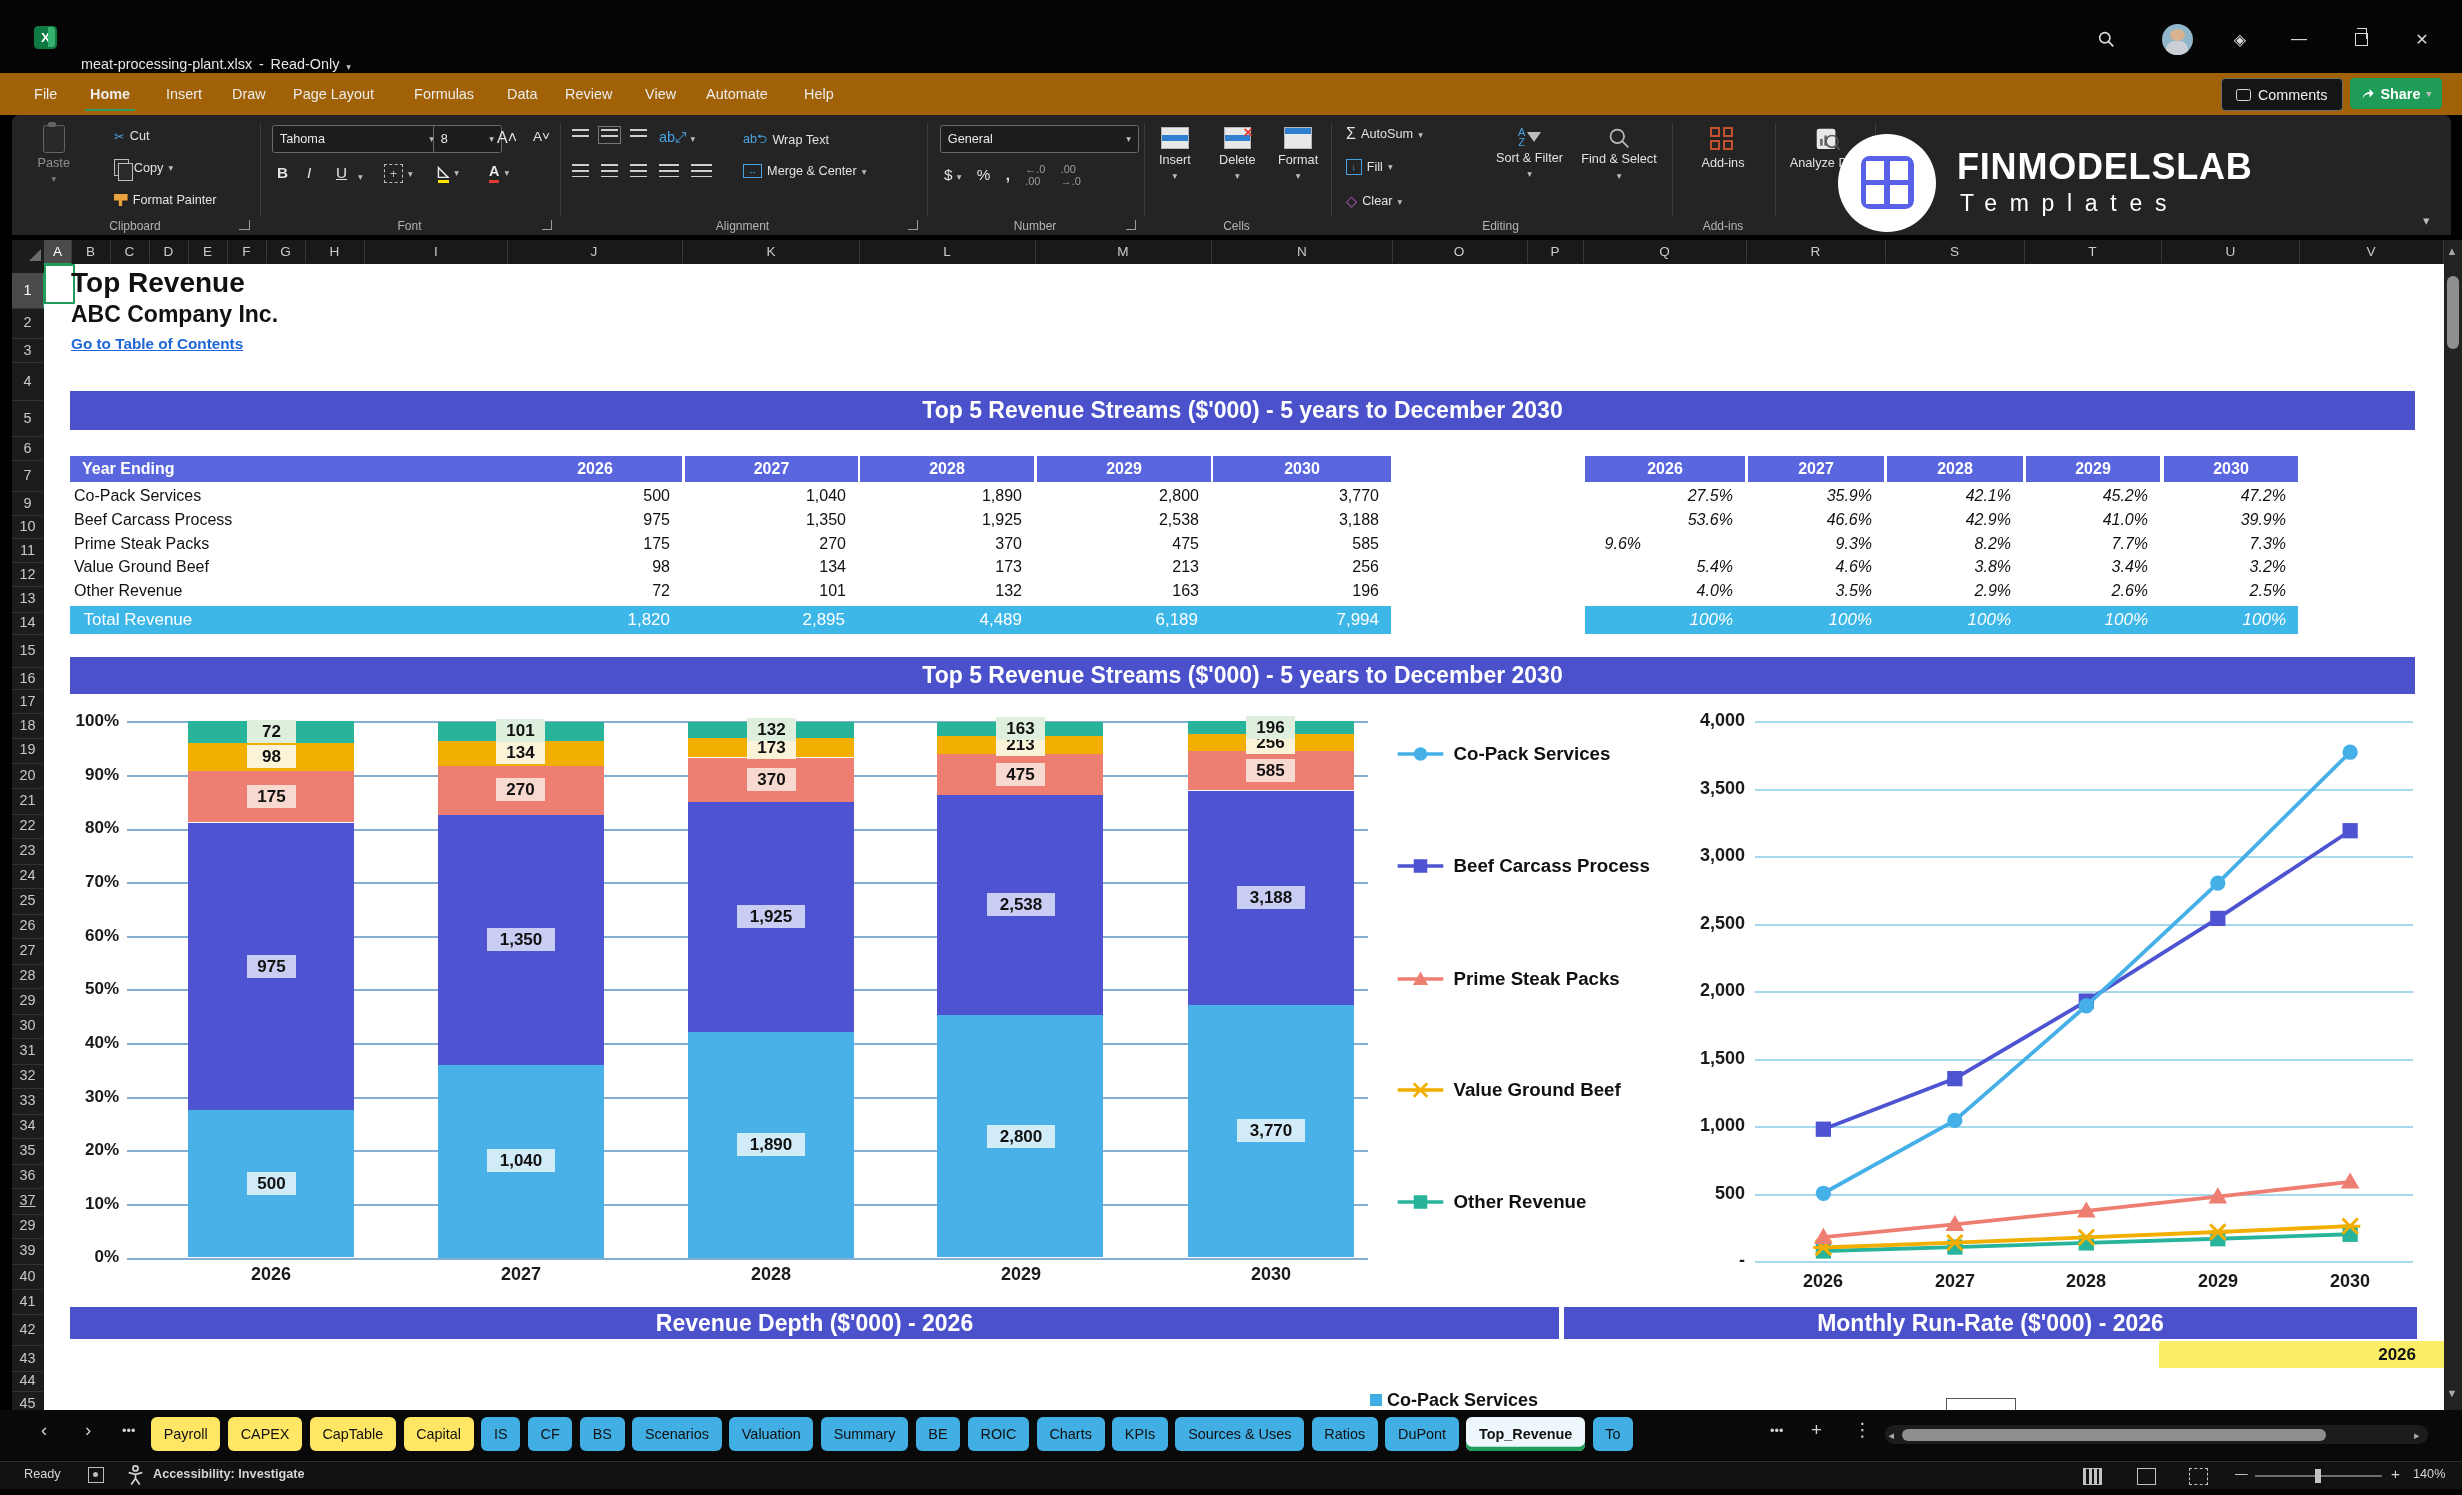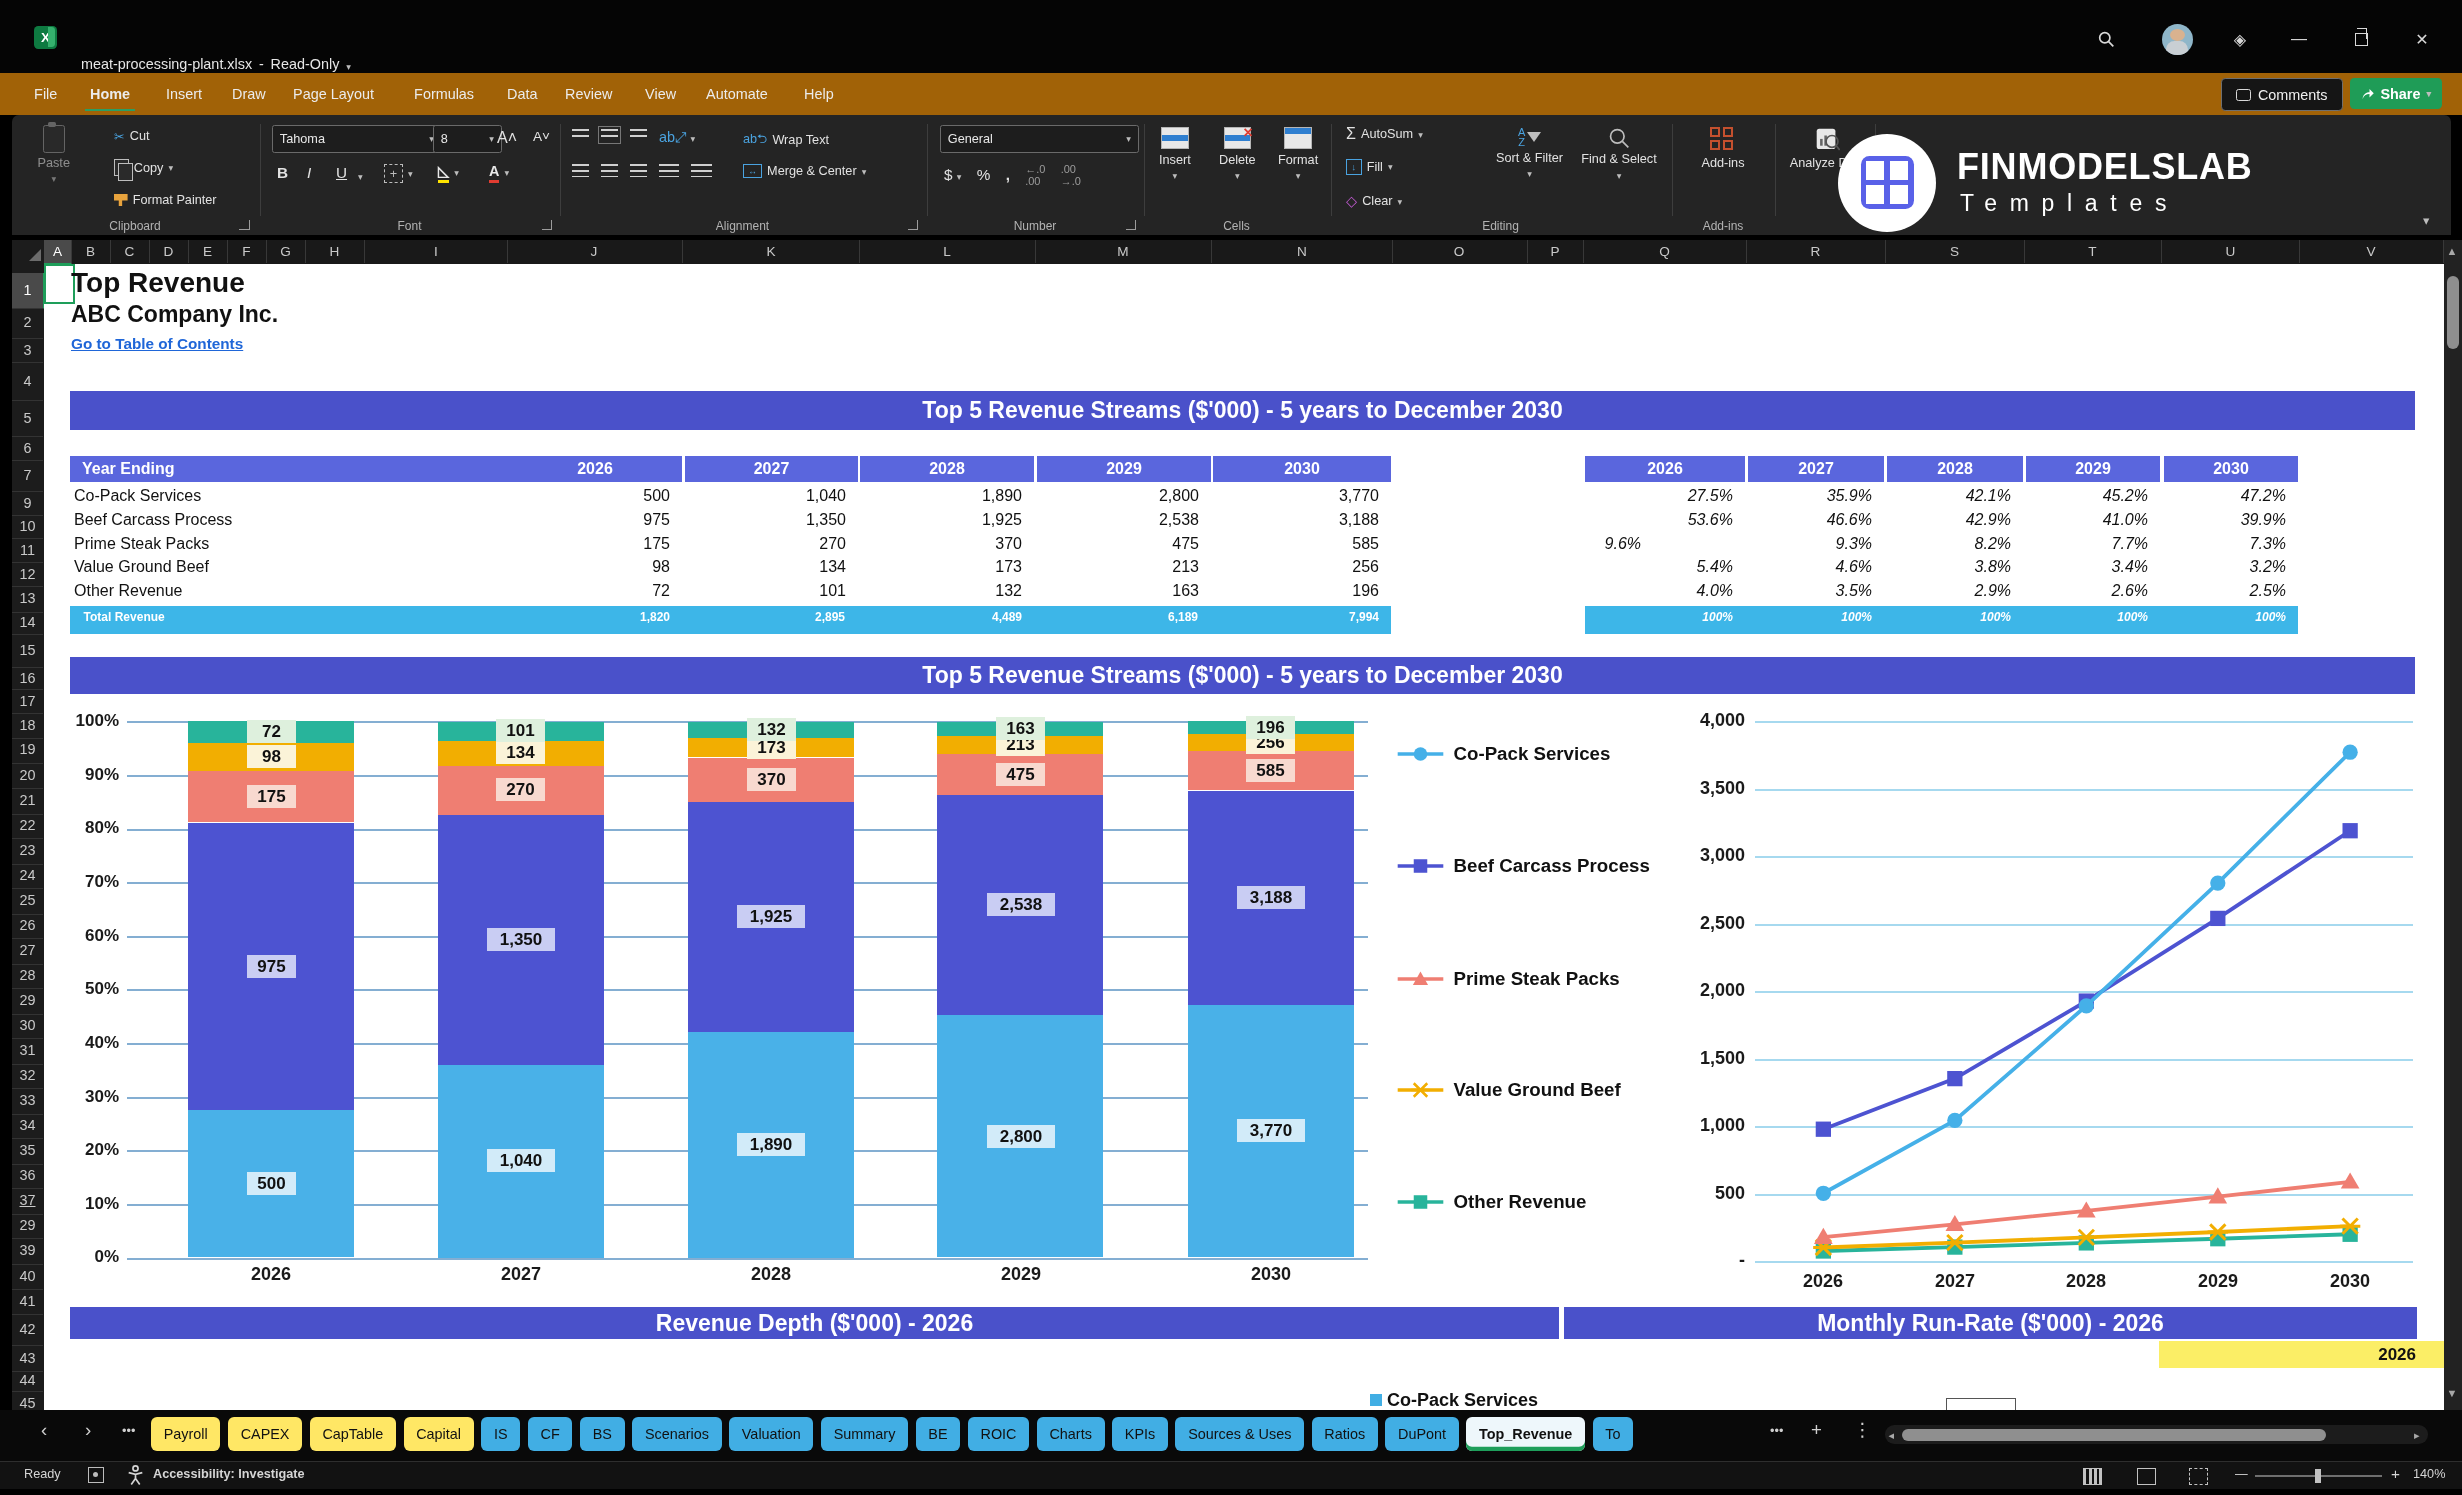--- a/index.html
+++ b/index.html
@@ -61,21 +61,21 @@
   #vthumb{position:absolute;left:3.4px;top:36px;width:12px;height:73px;background:#8f8f8f;border-radius:6px;}
   
   .title1{left:27px;top:2.5px;font-size:28px;font-weight:bold;color:#111;}
   .title2{left:27px;top:37px;font-size:23px;font-weight:bold;color:#111;}
   .toclink{left:27px;top:71px;font-size:15.3px;font-weight:bold;color:#1f66d8;text-decoration:underline;}
   .banner{background:#4a51ca;color:#fff;font-weight:bold;font-size:23px;display:flex;align-items:center;justify-content:center;}
   .hdr-cell{position:absolute;background:#5a66dd;color:#fff;font-weight:bold;font-size:16px;display:flex;align-items:center;}
   .num-cell{position:absolute;font-size:16px;color:#111;text-align:right;}
   .lbl-cell{position:absolute;font-size:16px;color:#111;}
   .pct{font-style:italic;}
-  .total-bar{position:absolute;background:#3db6e8;color:#fff;font-weight:bold;font-size:12px;}
+  .total-bar{position:absolute;background:#3db6e8;color:#fff;font-weight:normal;font-size:17px;}
   .xlabel{position:absolute;font-weight:bold;font-size:18px;color:#1a1a1a;text-align:center;}
   .ylabel{position:absolute;font-weight:bold;font-size:17px;color:#1a1a1a;text-align:right;}
   .gridline{position:absolute;height:1.7px;}
   .barlabel{position:absolute;font-weight:bold;font-size:17px;color:#111;display:flex;align-items:center;justify-content:center;}
   .legend-item{position:absolute;display:flex;align-items:center;gap:8.5px;font-weight:bold;font-size:18.7px;color:#111;}
   .ycell{background:#fbee66;color:#111;font-weight:bold;font-size:17px;display:flex;align-items:center;justify-content:flex-end;padding-right:34px;}
   
   #tabbar{left:0;top:1410px;width:2462px;height:51px;background:#090909;z-index:30;}
   .navarr{position:absolute;top:8.5px;color:#cfcfcf;font-size:18.7px;}
   #tabs{position:absolute;left:151px;top:6.8px;width:1612px;height:37px;display:flex;gap:7.6px;overflow:hidden;}

